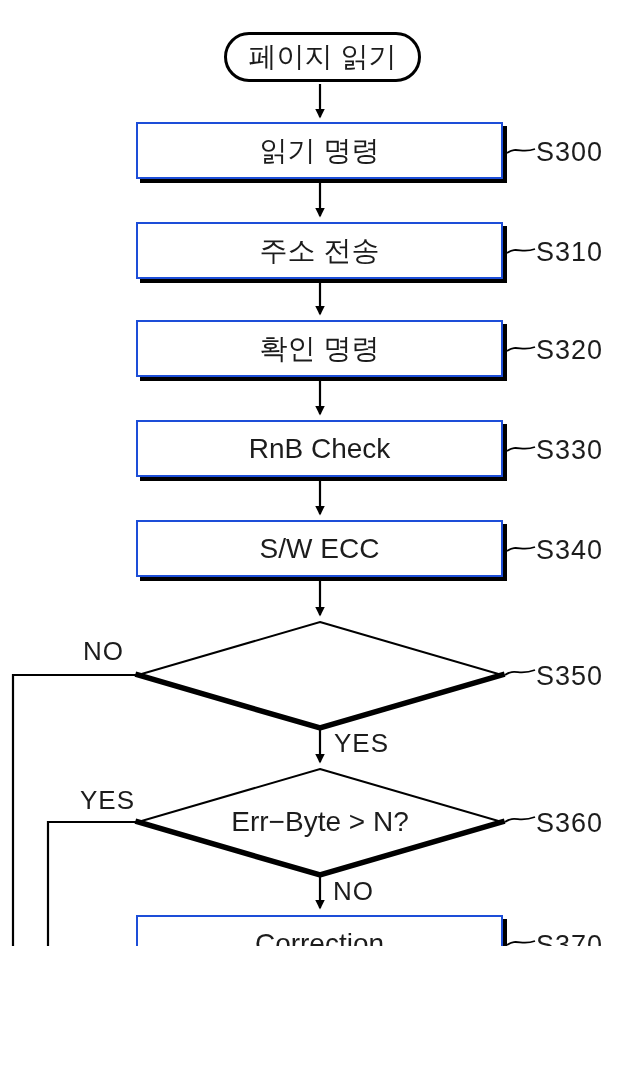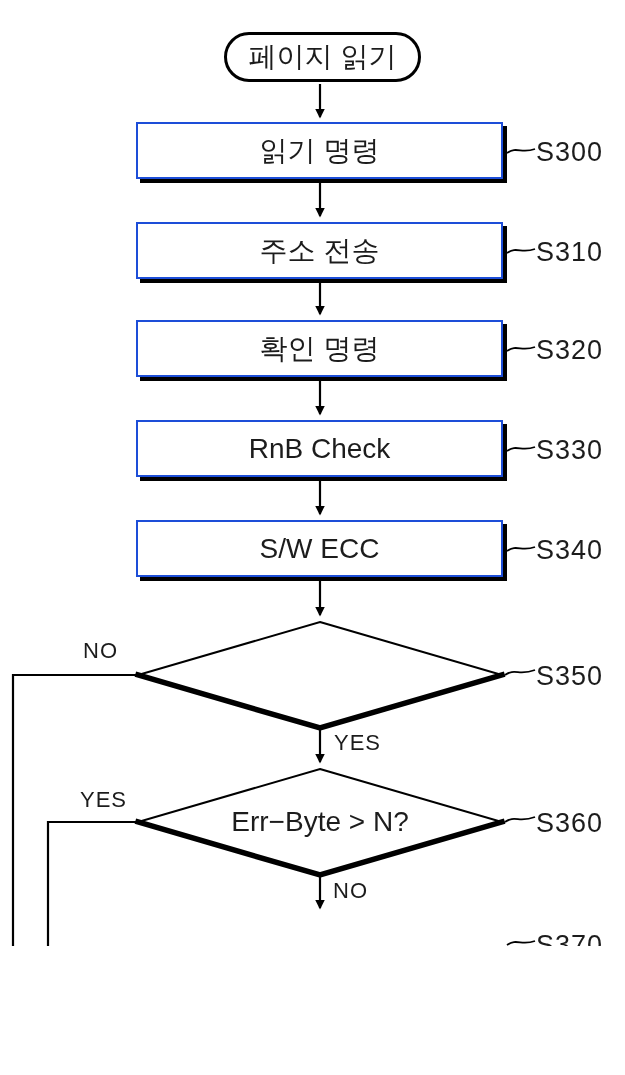--- a/index.html
+++ b/index.html
@@ -38,21 +38,21 @@
     display:flex;align-items:center;justify-content:center;
     font-size:28px;
     pointer-events:none;
   }
   .step-id{
     position:absolute;left:536px;height:30px;line-height:30px;
     font-size:27px;letter-spacing:1px;
   }
   .branch-label{
     position:absolute;height:28px;line-height:28px;
-    font-size:22px;letter-spacing:1px;
+    font-size:26px;letter-spacing:1px;
   }
 </style>
 </head>
 <body>
 
 <div class="page">
 
   <svg class="wires" viewBox="0 0 625 1075" xmlns="http://www.w3.org/2000/svg">
     <defs>
       <marker id="ah" viewBox="0 0 10 10" refX="8.5" refY="5" markerWidth="13" markerHeight="9.5" markerUnits="userSpaceOnUse" orient="auto">
@@ -110,20 +110,23 @@
   </div>
   <div class="node process" style="top:320px">
     <span>확인 명령</span>
   </div>
   <div class="node process" style="top:420px">
     <span>RnB Check</span>
   </div>
   <div class="node process" style="top:520px">
     <span>S/W ECC</span>
   </div>
+  <div class="node process" style="top:915px;height:58px">
+    <span>Correction</span>
+  </div>
 
   <div class="diamond-label" style="top:769px">
     <span>Err−Byte &gt; N?</span>
   </div>
 
   <div class="node terminal end">
     <span>종료</span>
   </div>
 
   <div class="step-id" style="top:137px">S300</div>

